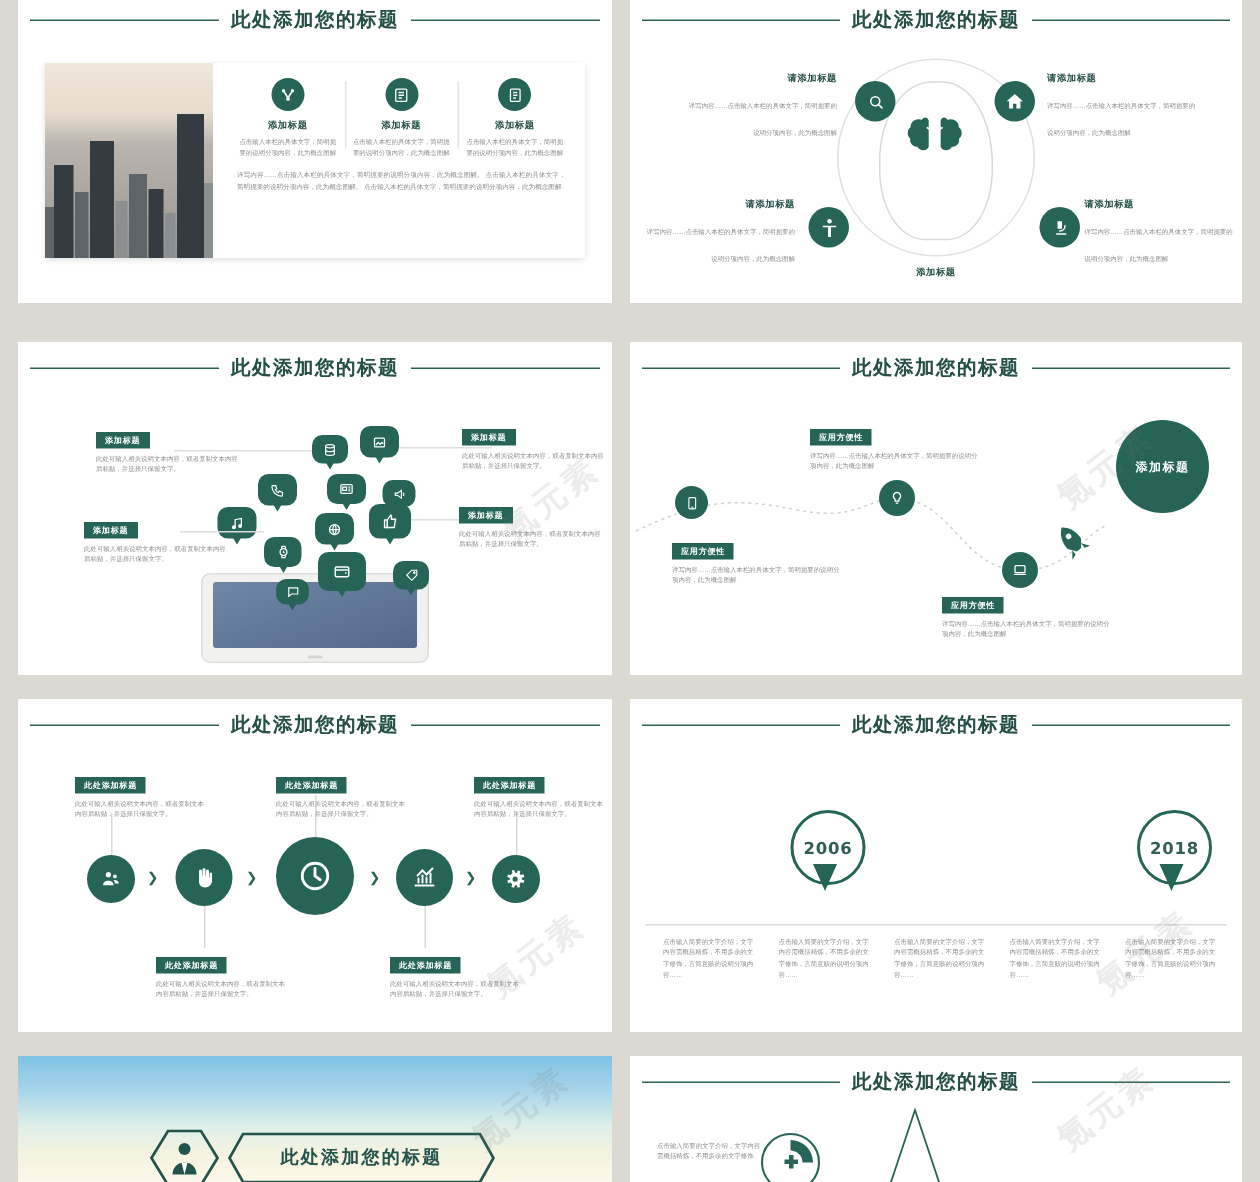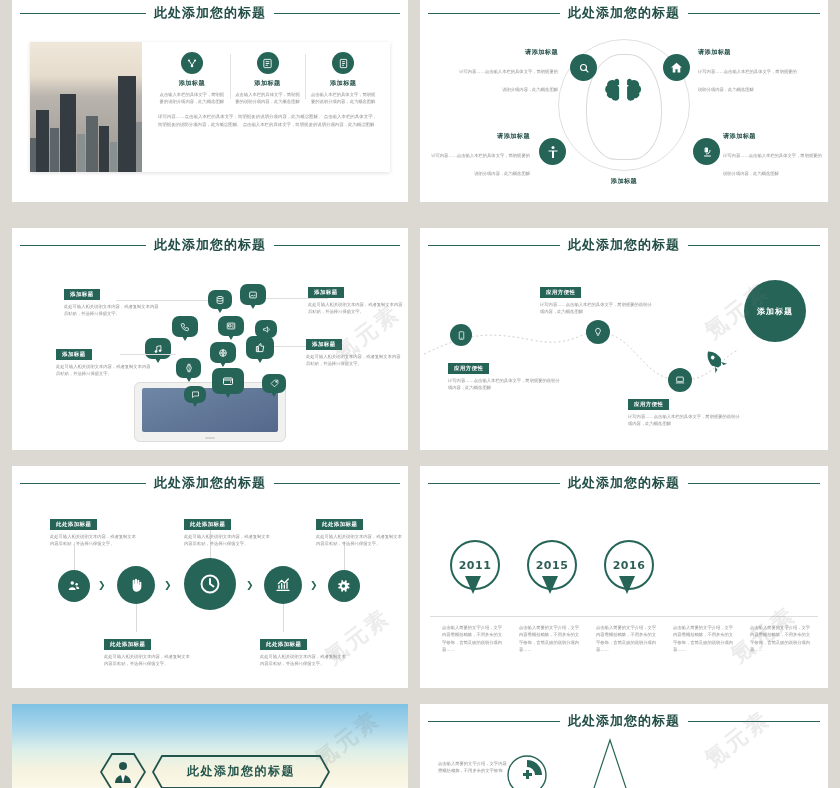--- a/index.html
+++ b/index.html
@@ -500,35 +500,29 @@
 
   <div class="slide s6">
     <div class="titlebar">
       <span class="rule left"></span>
       <span class="ttl">此处添加您的标题</span>
       <span class="rule right"></span>
     </div>
 
     <div class="tlline"></div>
 
-    <div class="pin" style="left:30px;top:74px;">
+    <div class="pin" style="left:107px;top:74px;">
       <div class="head">
-          <span class="yr">2011</span>
+          <span class="yr">2006</span>
         </div>
       <div class="tip"></div>
     </div>
-    <div class="pin" style="left:107px;top:74px;">
+    <div class="pin" style="left:338px;top:74px;">
       <div class="head">
-          <span class="yr">2015</span>
-        </div>
-      <div class="tip"></div>
-    </div>
-    <div class="pin" style="left:184px;top:74px;">
-      <div class="head">
-          <span class="yr">2016</span>
+          <span class="yr">2018</span>
         </div>
       <div class="tip"></div>
     </div>
 
     <div class="tlcap" style="left:22px;top:158px;">点击输入简要的文字介绍，文字内容需概括精炼，不用多余的文字修饰，言简意赅的说明分项内容……</div>
     <div class="tlcap" style="left:99px;top:158px;">点击输入简要的文字介绍，文字内容需概括精炼，不用多余的文字修饰，言简意赅的说明分项内容……</div>
     <div class="tlcap" style="left:176px;top:158px;">点击输入简要的文字介绍，文字内容需概括精炼，不用多余的文字修饰，言简意赅的说明分项内容……</div>
     <div class="tlcap" style="left:253px;top:158px;">点击输入简要的文字介绍，文字内容需概括精炼，不用多余的文字修饰，言简意赅的说明分项内容……</div>
     <div class="tlcap" style="left:330px;top:158px;">点击输入简要的文字介绍，文字内容需概括精炼，不用多余的文字修饰，言简意赅的说明分项内容……</div>
   </div>

